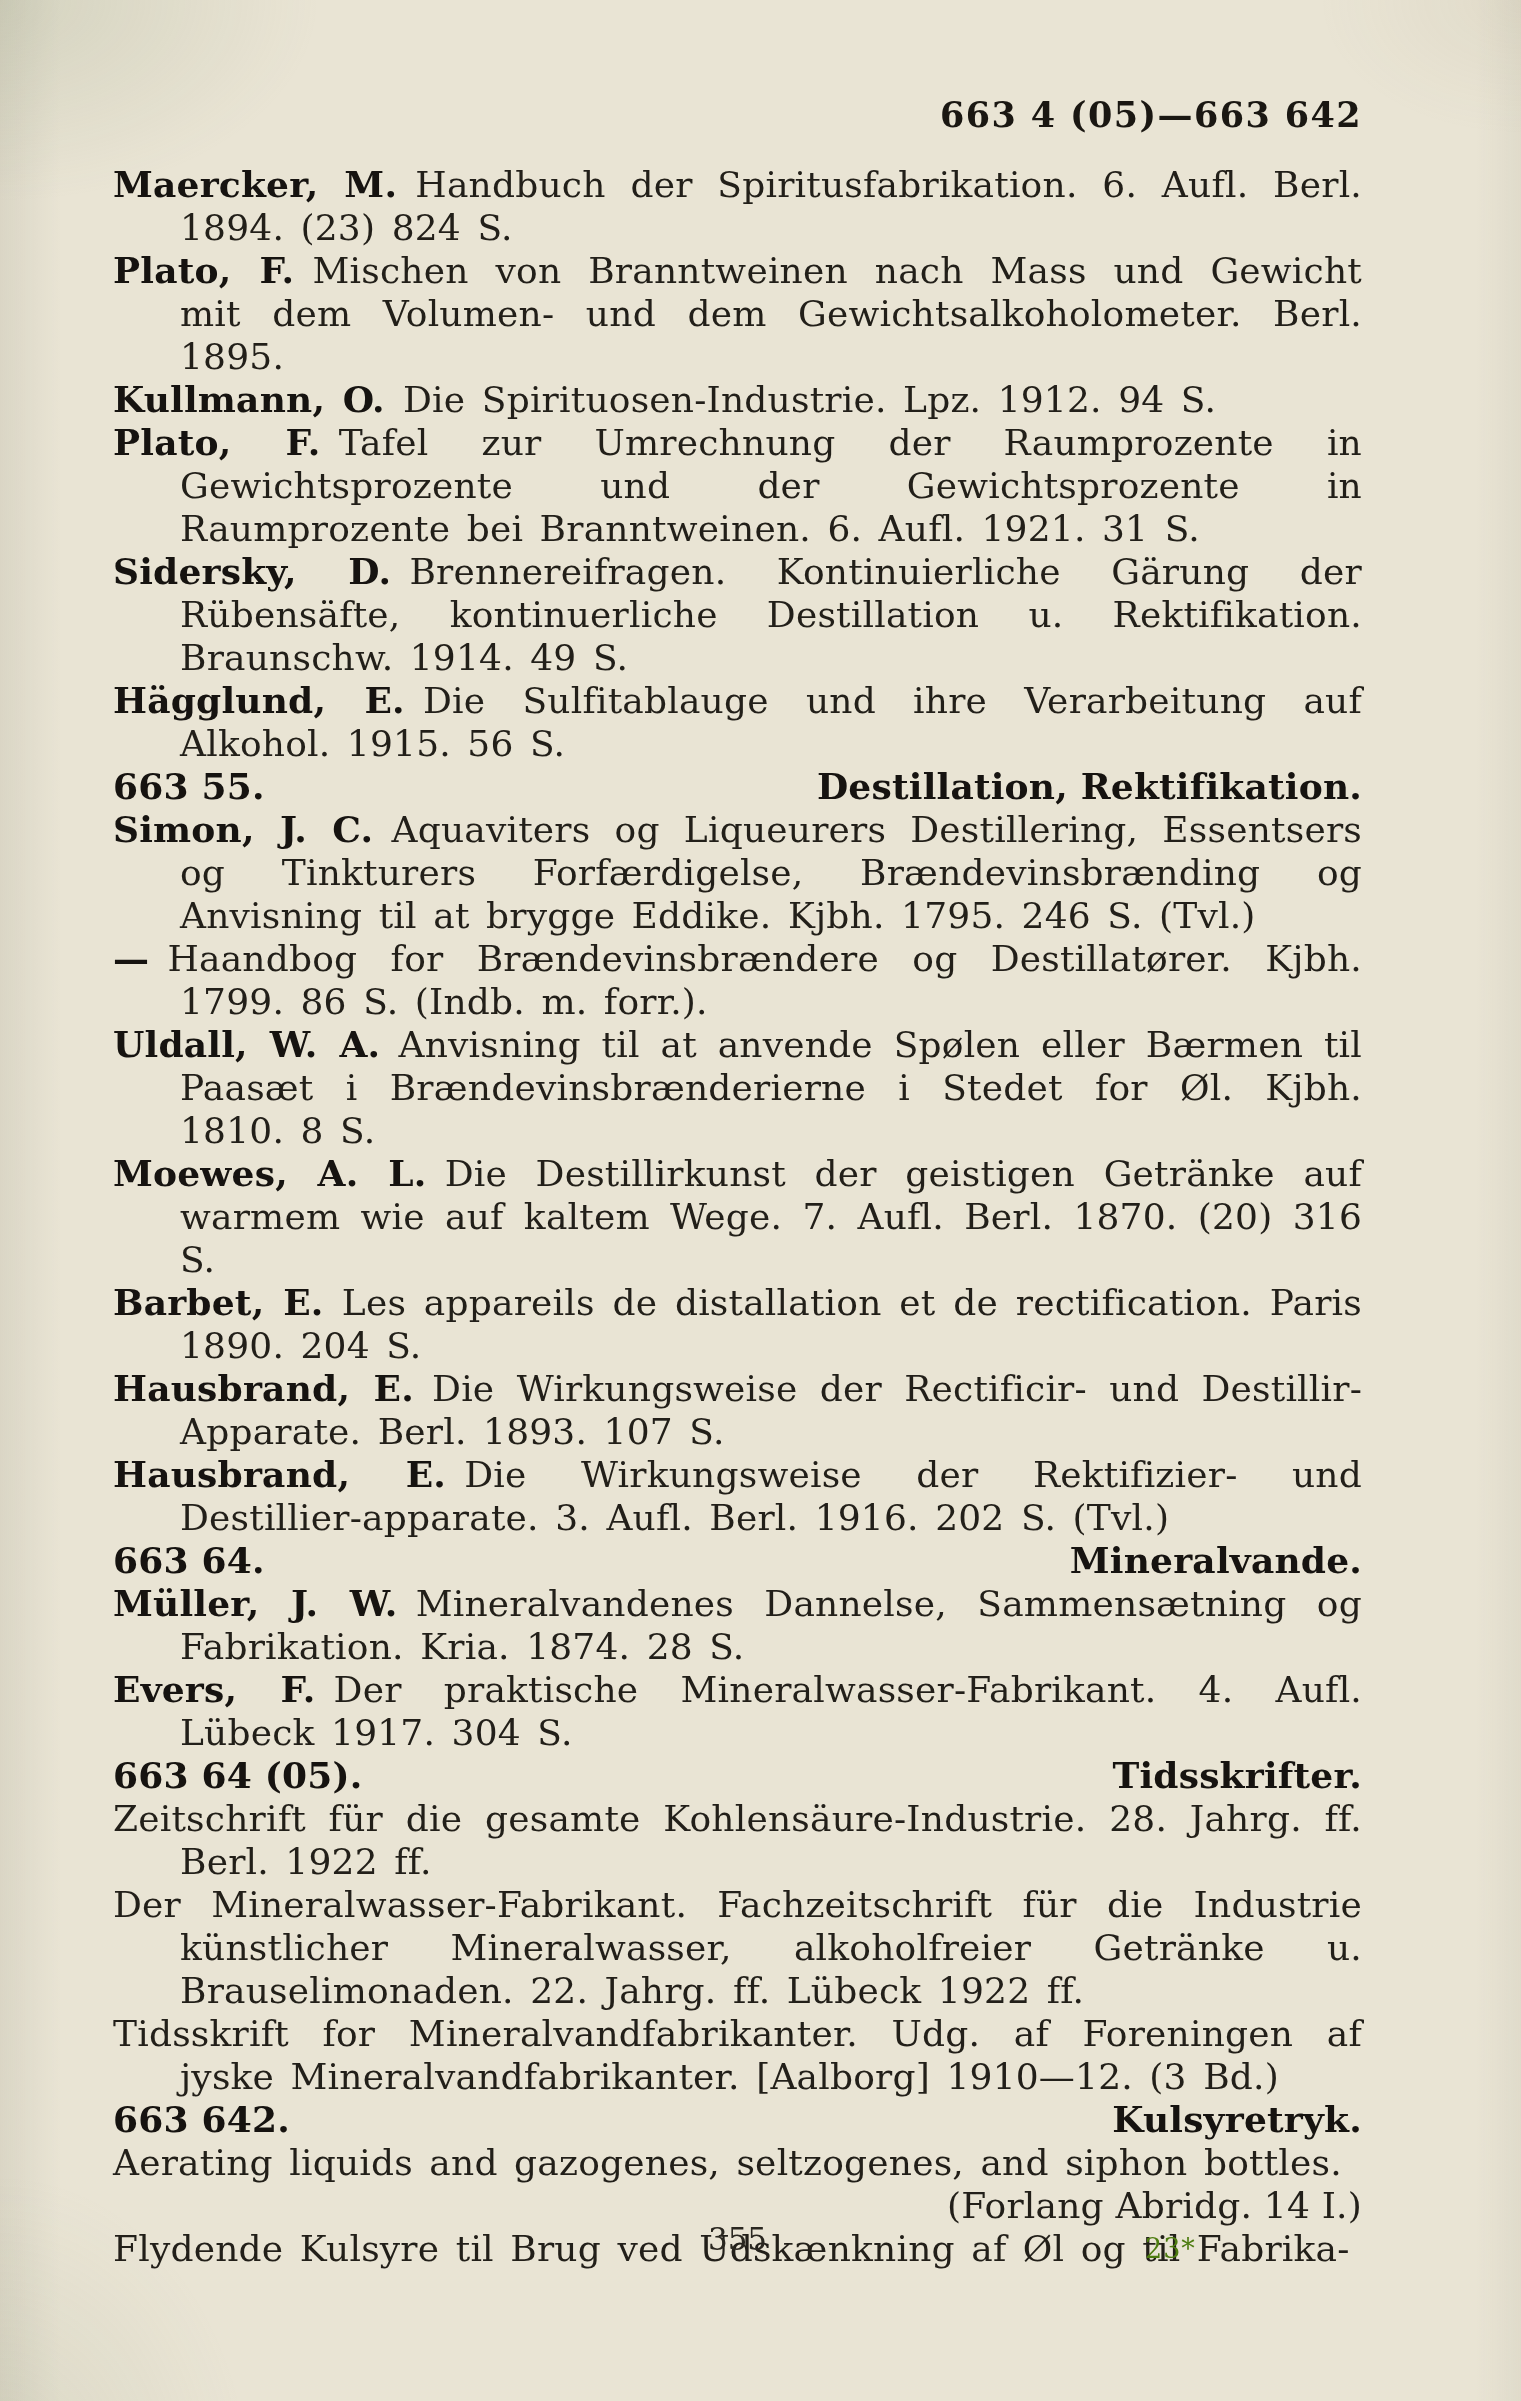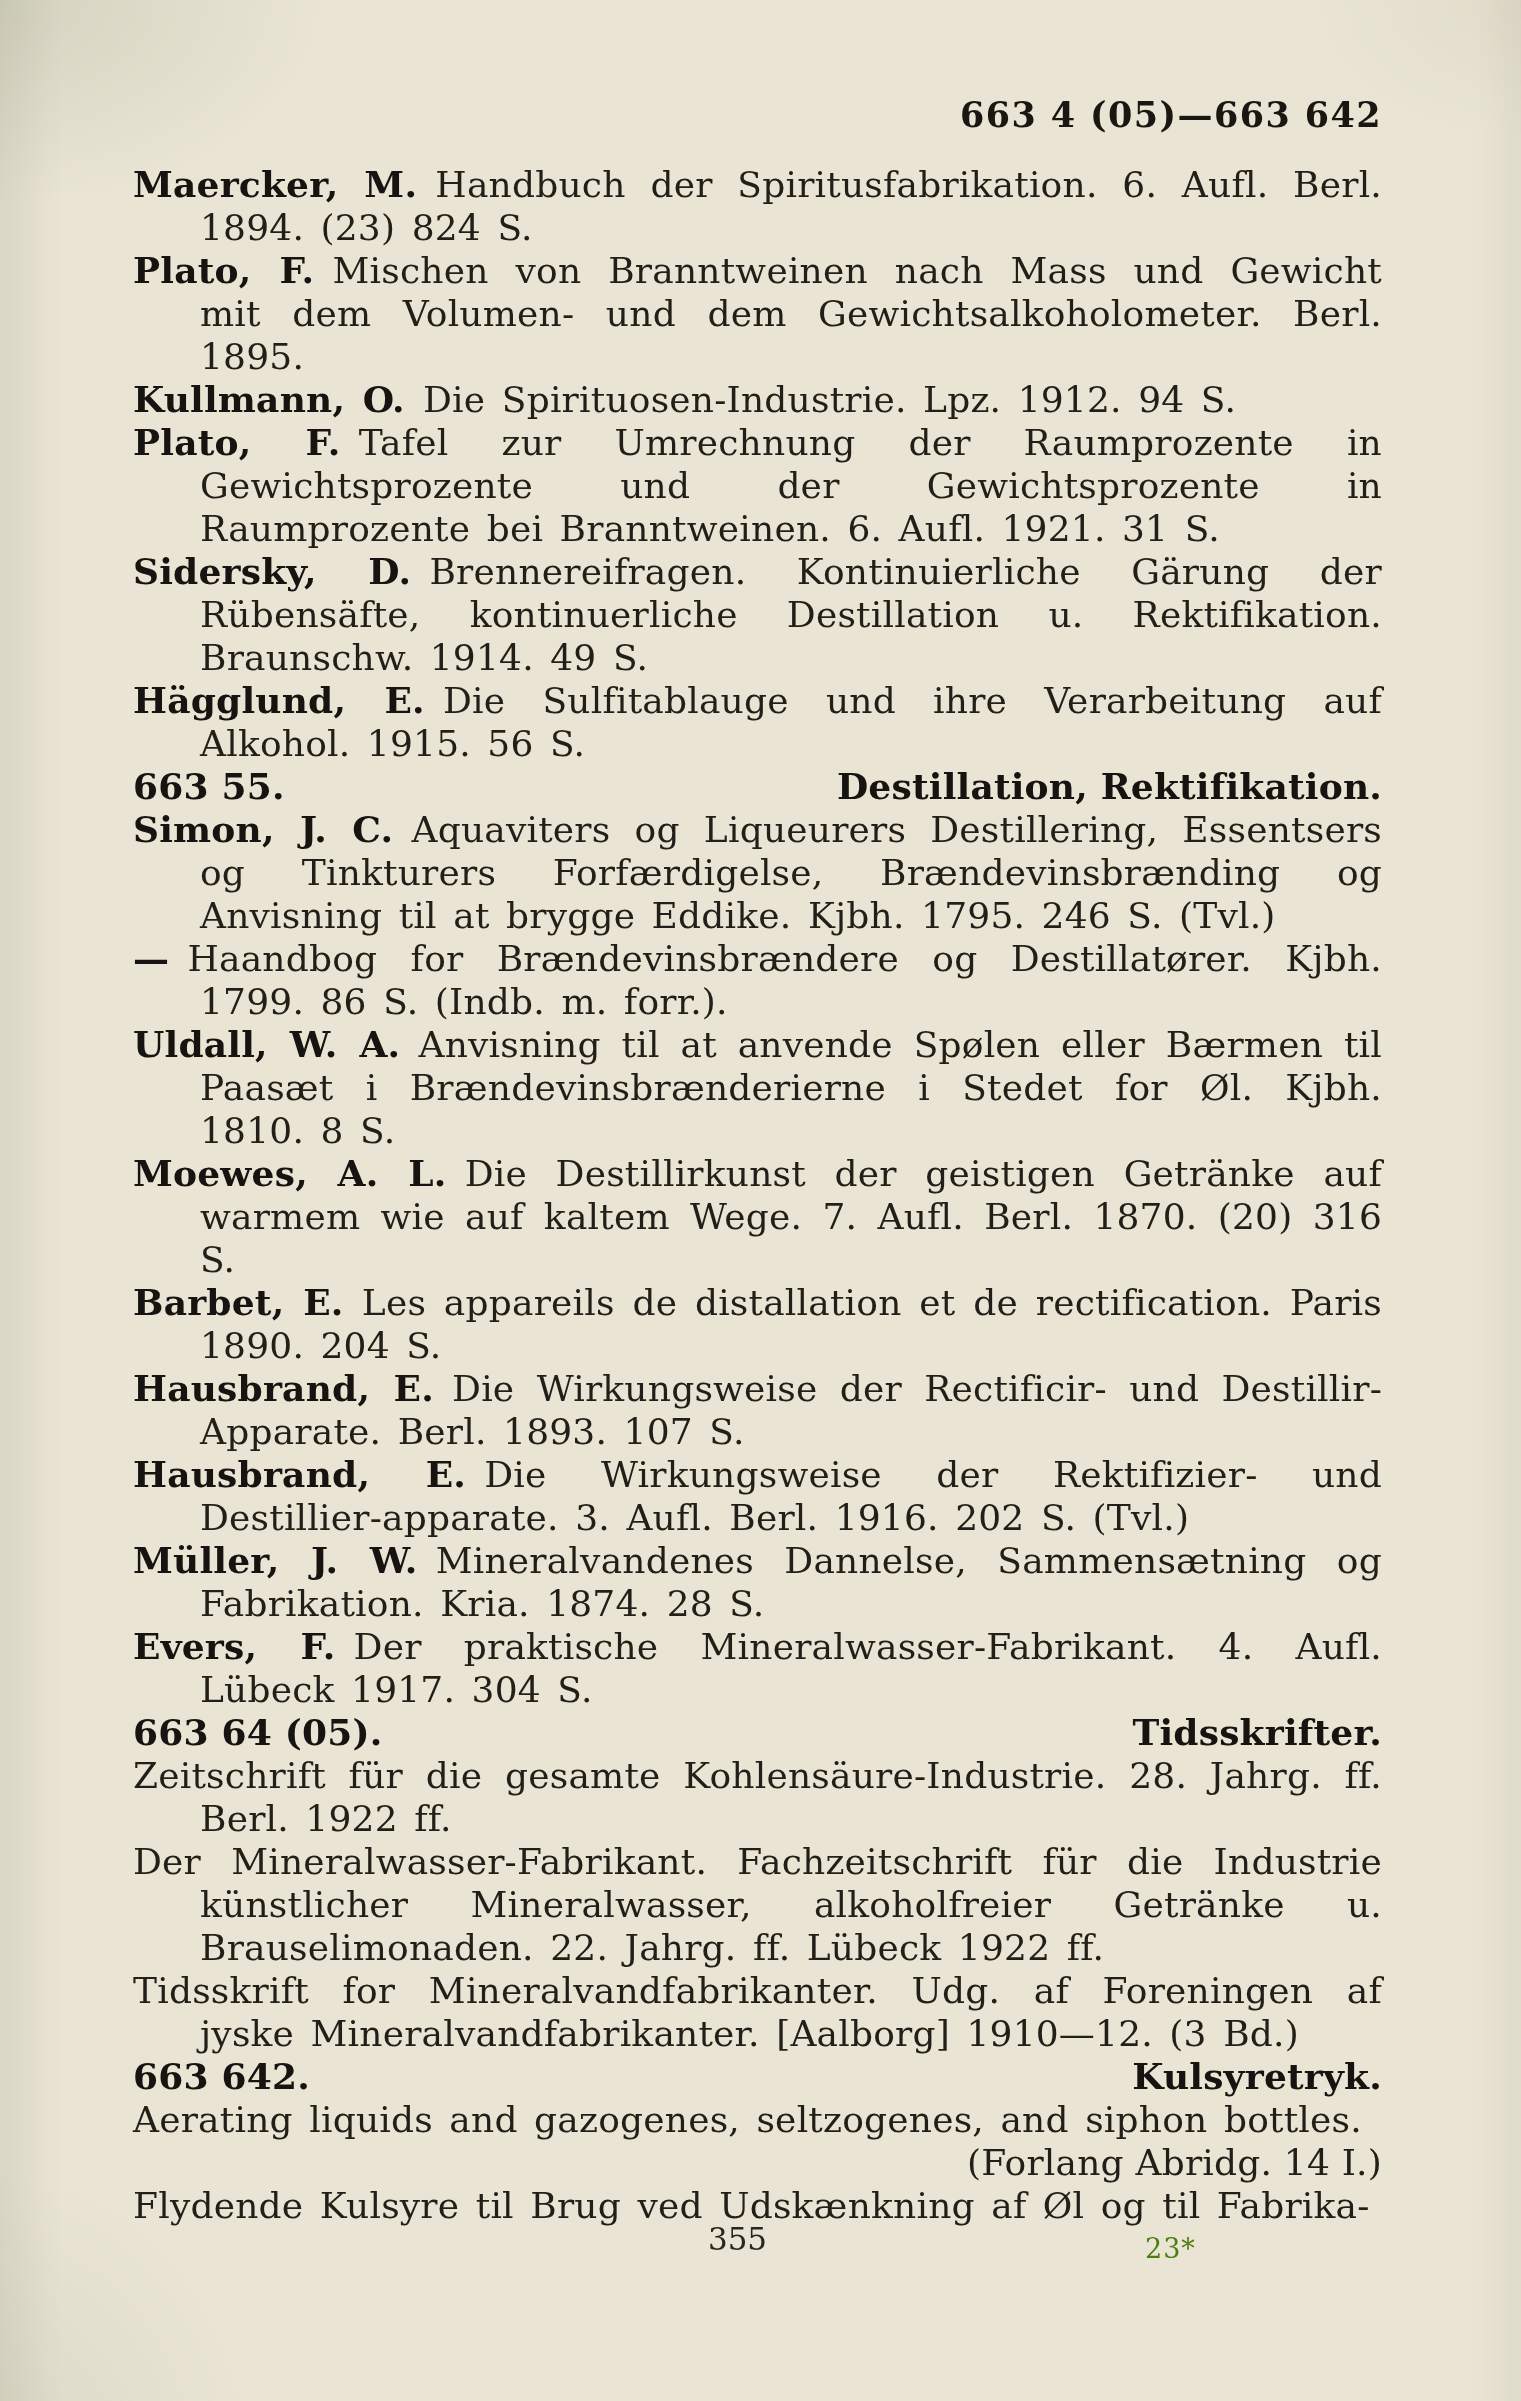--- a/index.html
+++ b/index.html
@@ -24,21 +24,20 @@
   .sheet {
     position: relative;
     width: 1522px;
     height: 2494px;
   }
   .content {
     position: absolute;
     left: 113px;
     top: 94px;
     width: 1249px;
-    margin-left: 20px;
   }
   .header-code {
     text-align: right;
     font-weight: bold;
     font-size: 35px;
     letter-spacing: 1.4px;
     color: #1a1712;
     margin: 0 0 28px 0;
   }
   .entries {
@@ -112,20 +111,24 @@
           <b>663 55.</b>
           <b>Destillation, Rektifikation.</b>
         </div>
         <p class="entry"><b>Simon, J. C.</b> Aquaviters og Liqueurers Destillering, Essentsers og Tinkturers Forfærdigelse, Brændevinsbrænding og Anvisning til at brygge Eddike. Kjbh. 1795. 246 S. (Tvl.)</p>
         <p class="entry"><b>—</b> Haandbog for Brændevinsbrændere og Destillatører. Kjbh. 1799. 86 S. (Indb. m. forr.).</p>
         <p class="entry"><b>Uldall, W. A.</b> Anvisning til at anvende Spølen eller Bærmen til Paasæt i Brændevinsbrænderierne i Stedet for Øl. Kjbh. 1810. 8 S.</p>
         <p class="entry"><b>Moewes, A. L.</b> Die Destillirkunst der geistigen Getränke auf warmem wie auf kaltem Wege. 7. Aufl. Berl. 1870. (20) 316 S.</p>
         <p class="entry"><b>Barbet, E.</b> Les appareils de distallation et de rectification. Paris 1890. 204 S.</p>
         <p class="entry"><b>Hausbrand, E.</b> Die Wirkungsweise der Rectificir- und Destillir-Apparate. Berl. 1893. 107 S.</p>
         <p class="entry"><b>Hausbrand, E.</b> Die Wirkungsweise der Rektifizier- und Destillier-apparate. 3. Aufl. Berl. 1916. 202 S. (Tvl.)</p>
+        <div class="section">
+          <b>663 64.</b>
+          <b>Mineralvande.</b>
+        </div>
         <p class="entry"><b>Müller, J. W.</b> Mineralvandenes Dannelse, Sammensætning og Fabrikation. Kria. 1874. 28 S.</p>
         <p class="entry"><b>Evers, F.</b> Der praktische Mineralwasser-Fabrikant. 4. Aufl. Lübeck 1917. 304 S.</p>
         <div class="section">
           <b>663 64 (05).</b>
           <b>Tidsskrifter.</b>
         </div>
         <p class="plain-entry entry">Zeitschrift für die gesamte Kohlensäure-Industrie. 28. Jahrg. ff. Berl. 1922 ff.</p>
         <p class="plain-entry entry">Der Mineralwasser-Fabrikant. Fachzeitschrift für die Industrie künstlicher Mineralwasser, alkoholfreier Getränke u. Brauselimonaden. 22. Jahrg. ff. Lübeck 1922 ff.</p>
         <p class="plain-entry entry">Tidsskrift for Mineralvandfabrikanter. Udg. af Foreningen af jyske Mineralvandfabrikanter. [Aalborg] 1910—12. (3 Bd.)</p>
         <div class="section">

